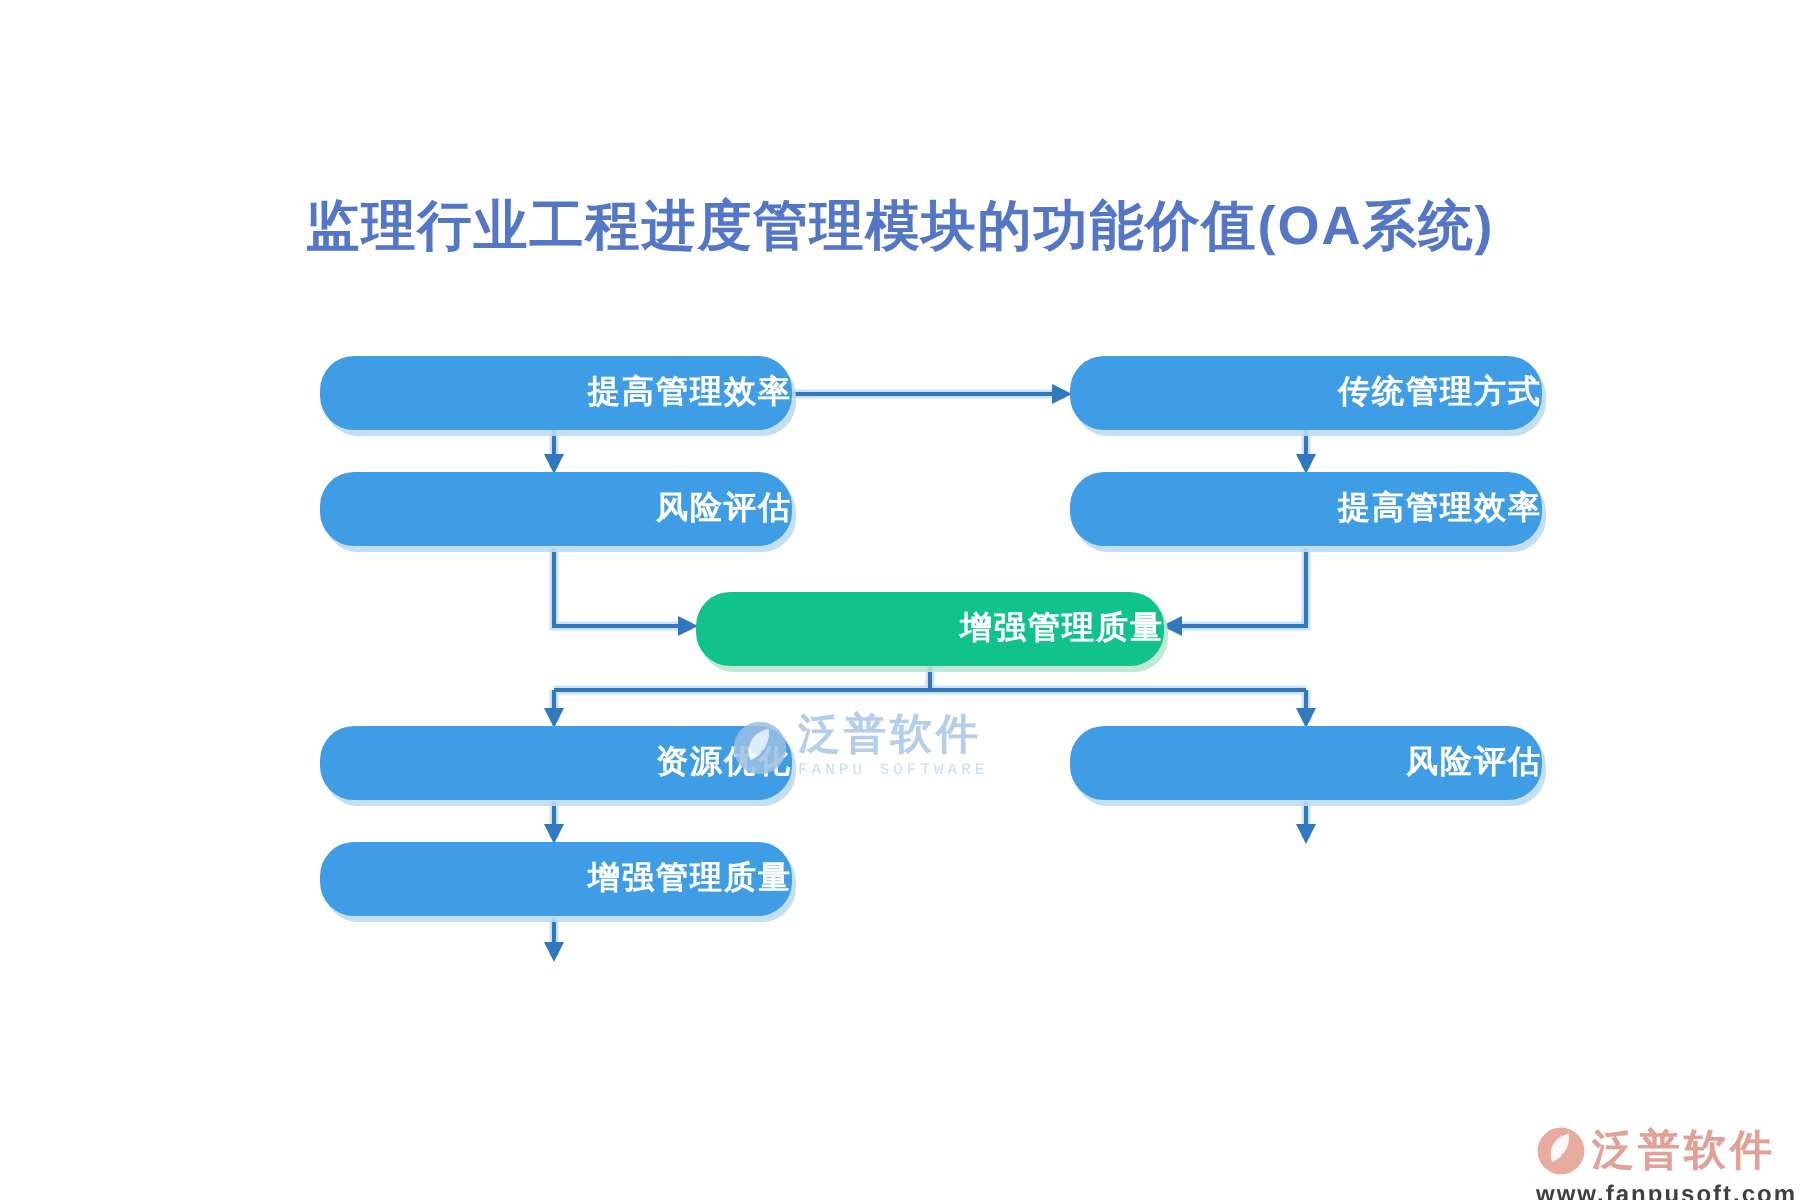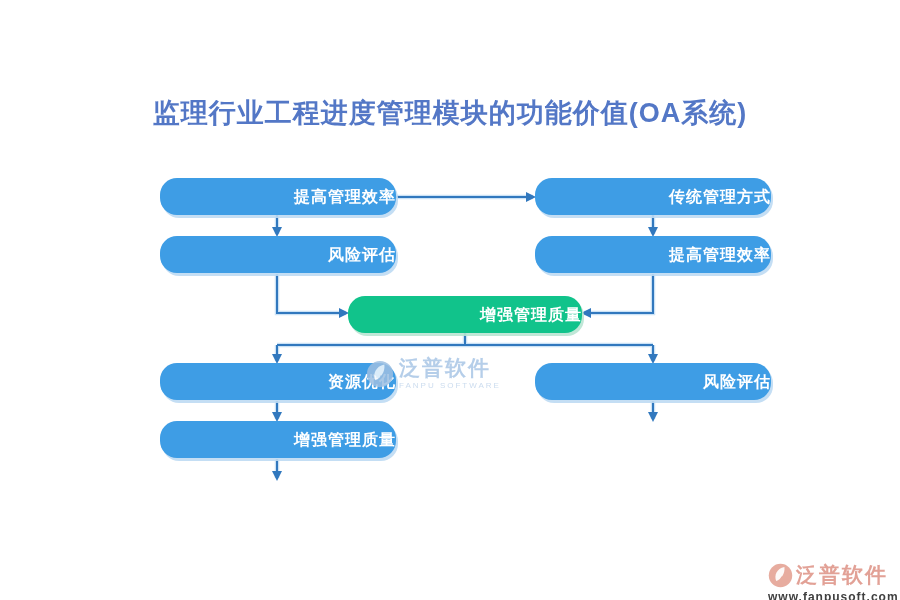--- a/index.html
+++ b/index.html
@@ -30,21 +30,21 @@
     background:var(--node-green,#11C38B);
     box-shadow:2px 3px 0 rgba(185,228,211,0.9);
   }
   .wm-center{
     position:absolute;left:366px;top:344px;display:flex;align-items:flex-start;
     opacity:.85;pointer-events:none;
   }
   .wm-center .logo{width:28px;height:28px;color:#9CBFE2;margin-top:3px;}
   .wm-center .txt{margin-left:5px;}
   .wm-center .name{font-size:21px;font-weight:bold;color:#A9C6E6;letter-spacing:2px;line-height:22px;}
-  .wm-center .sub{font-size:8px;color:#C3D6EC;letter-spacing:2px;margin-top:2px;}
+  .wm-center .sub{font-size:8px;color:#C3D6EC;letter-spacing:2px;margin-top:2px;font-family:Liberation Mono, monospace;}
   .wm-footer{position:absolute;left:768px;top:548px;}
   .wm-footer .row{display:flex;align-items:center;}
   .wm-footer .logo{width:25px;height:25px;color:#E7AC9F;}
   .wm-footer .name{font-size:21px;font-weight:bold;color:#E2A196;letter-spacing:2px;margin-left:3px;}
   .wm-footer .url{font-size:12px;font-weight:bold;color:#404040;text-align:center;margin-top:1px;letter-spacing:1px;}
 </style>
 </head>
 <body>
 
 <div class="canvas">

